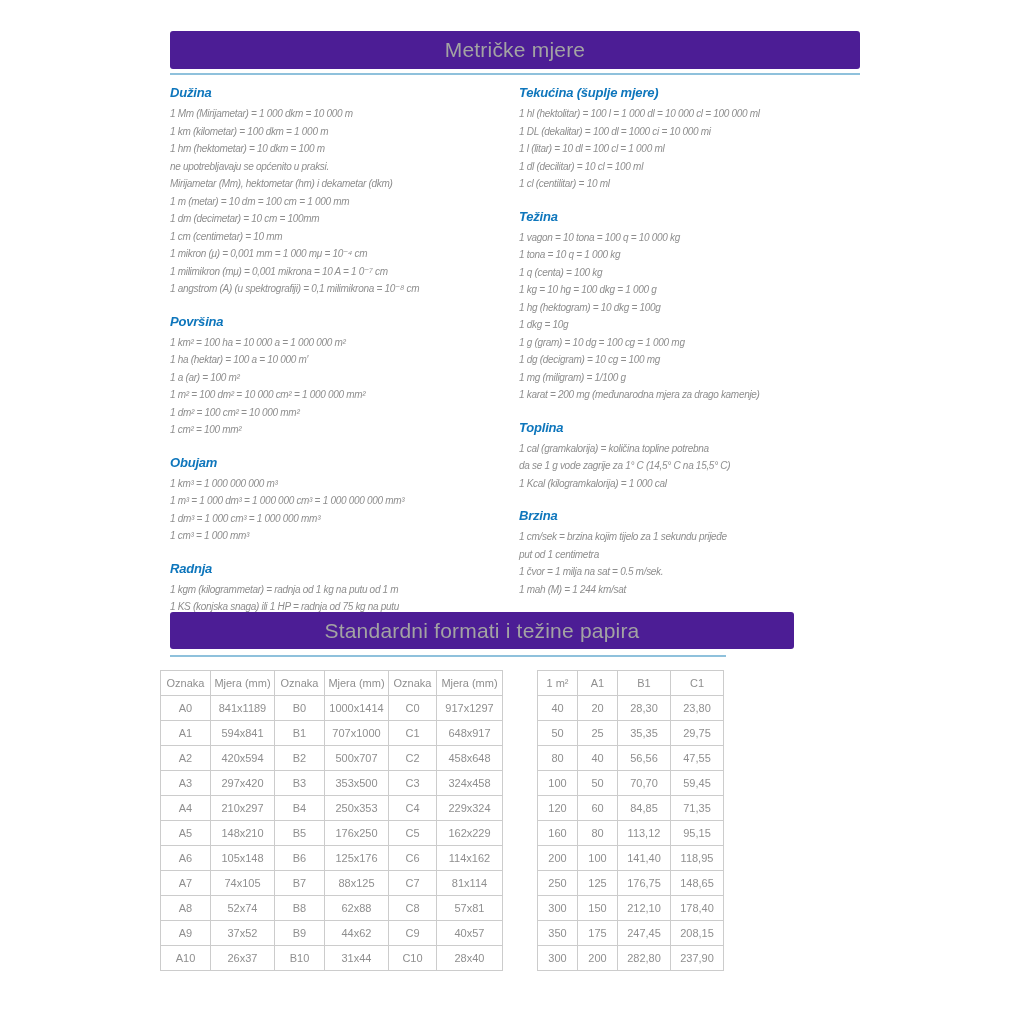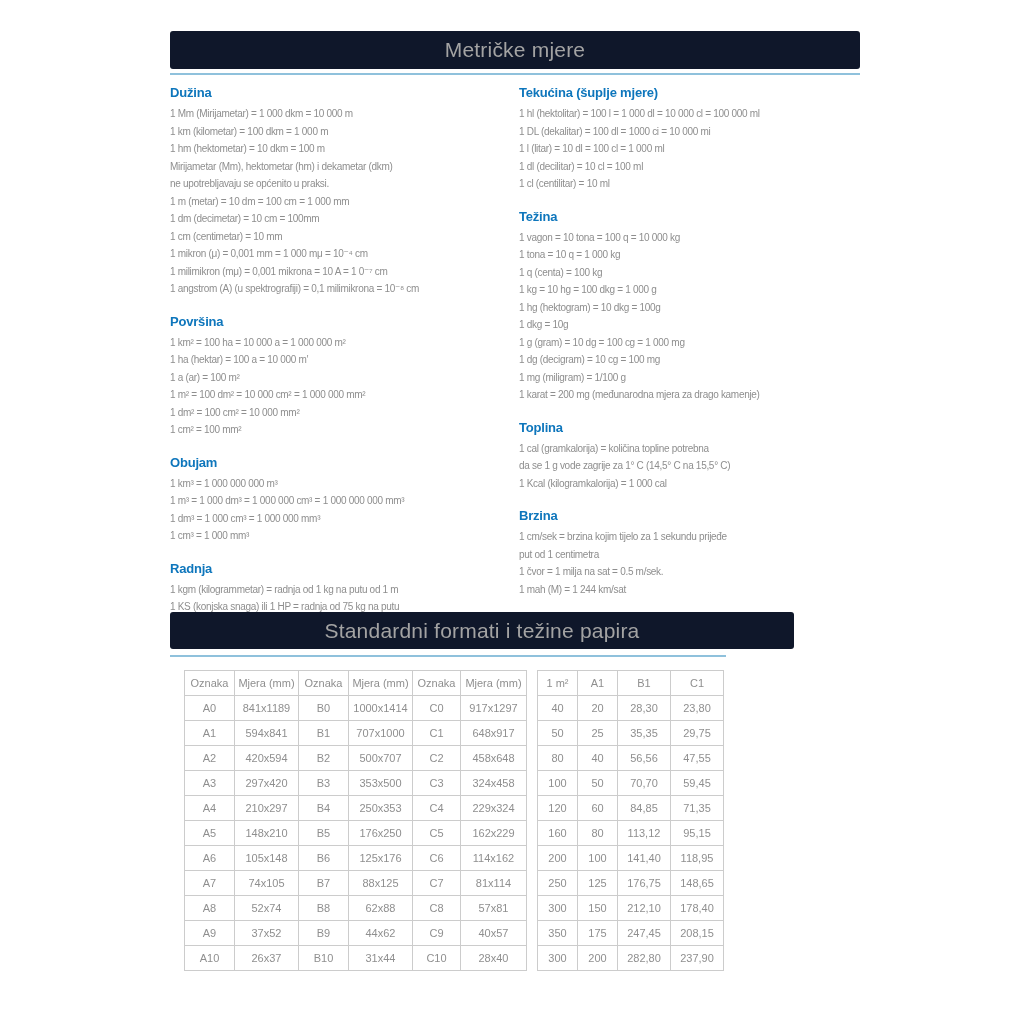--- a/index.html
+++ b/index.html
@@ -5,36 +5,36 @@
   * { box-sizing: border-box; }
   html, body { margin: 0; padding: 0; background: #ffffff; }
   body {
     width: 1024px; height: 1024px; overflow: hidden;
     font-family: "Liberation Sans", "DejaVu Sans", sans-serif;
   }
   .page { position: relative; width: 1024px; height: 1024px; background: #ffffff; }
 
   .title-box {
     position: absolute;
-    background: #0f172a;
+    background: #4c1d95;
     border-radius: 3px;
     display: flex; align-items: center; justify-content: center;
     color: #a3a3a3;
     font-size: 21px;
     font-weight: 400;
     letter-spacing: 0.2px;
   }
   .title1 { left: 170px; top: 31px; width: 690px; height: 38px; }
   .title2 { left: 170px; top: 612px; width: 624px; height: 37px; }
 
   .rule { position: absolute; height: 2px; background: #8fc1dc; }
   .rule1 { left: 170px; top: 73px; width: 690px; }
   .rule2 { left: 170px; top: 655px; width: 556px; }
 
-  .column { position: absolute; top: 85px; }
+  .column { position: absolute; top: 85px; font-style: italic; }
   .col-left  { left: 170px; width: 348px; }
   .col-right { left: 519px; width: 345px; }
 
   .measure-section { margin: 0 0 16px 0; }
   .section-heading {
     margin: 0 0 5px 0;
     font-size: 13px;
     font-weight: bold;
     color: #0e76bc;
     letter-spacing: -0.2px;
@@ -42,21 +42,21 @@
   .measure-line {
     margin: 0;
     font-size: 10px;
     line-height: 17.5px;
     letter-spacing: -0.3px;
     color: #8e8e8e;
     white-space: nowrap;
   }
 
   table { position: absolute; border-collapse: collapse; table-layout: fixed; }
-  .formats-table { left: 184px; top: 670px; padding-left: 28px; }
+  .formats-table { left: 160px; top: 670px; padding-left: 28px; }
   .weights-table { left: 537px; top: 670px; border-radius: 12px; }
   th, td {
     border: 1px solid #cccccc;
     height: 25px;
     text-align: center;
     vertical-align: middle;
     font-size: 11px;
     font-weight: normal;
     color: #8f8f8f;
     padding: 0 2px;
@@ -70,22 +70,22 @@
 
   <div class="title-box title1">Metričke mjere</div>
   <div class="rule rule1"></div>
 
   <div class="column col-left">
       <section class="measure-section">
         <h3 class="section-heading">Dužina</h3>
         <p class="measure-line">1 Mm (Mirijametar) = 1 000 dkm = 10 000 m</p>
         <p class="measure-line">1 km (kilometar) = 100 dkm = 1 000 m</p>
         <p class="measure-line">1 hm (hektometar) = 10 dkm = 100 m</p>
+        <p class="measure-line">ne upotrebljavaju se općenito u praksi.</p>
         <p class="measure-line">Mirijametar (Mm), hektometar (hm) i dekametar (dkm)</p>
-        <p class="measure-line">ne upotrebljavaju se općenito u praksi.</p>
         <p class="measure-line">1 m (metar) = 10 dm = 100 cm = 1 000 mm</p>
         <p class="measure-line">1 dm (decimetar) = 10 cm = 100mm</p>
         <p class="measure-line">1 cm (centimetar) = 10 mm</p>
         <p class="measure-line">1 mikron (μ) = 0,001 mm = 1 000 mμ = 10⁻⁴ cm</p>
         <p class="measure-line">1 milimikron (mμ) = 0,001 mikrona = 10 A = 1 0⁻⁷ cm</p>
         <p class="measure-line">1 angstrom (A) (u spektrografiji) = 0,1 milimikrona = 10⁻⁸ cm</p>
       </section>
       <section class="measure-section">
         <h3 class="section-heading">Površina</h3>
         <p class="measure-line">1 km² = 100 ha = 10 000 a = 1 000 000 m²</p>

